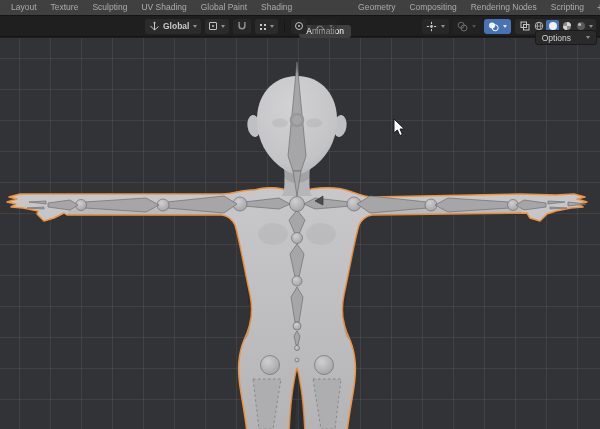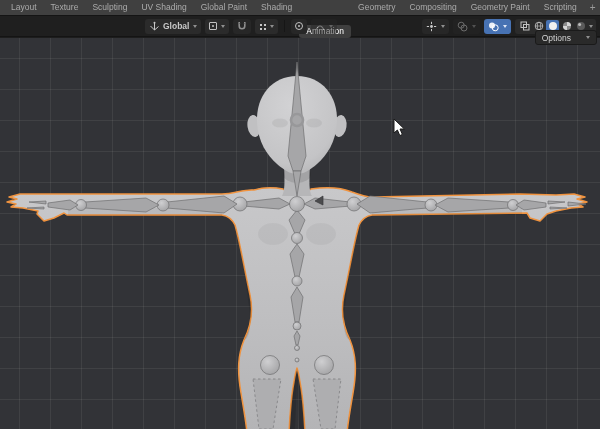--- a/index.html
+++ b/index.html
@@ -73,21 +73,21 @@
   <div class="topbar">
     <div class="tab">Layout</div>
     <div class="tab">Texture</div>
     <div class="tab">Sculpting</div>
     <div class="tab">UV Shading</div>
     <div class="tab">Global Paint</div>
     <div class="tab">Shading</div>
     <div class="tab active">Animation</div>
     <div class="tab">Geometry</div>
     <div class="tab">Compositing</div>
-    <div class="tab">Geometry Paint</div>
+    <div class="tab">Rendering Nodes</div>
     <div class="tab">Scripting</div>
     <div class="tab tab-add">+</div>
     <div class="topbar-spacer"></div>
 
   </div>
 
   <div class="vheader">
     <div class="vh-left">
       <div class="hbtn">
         <span>

